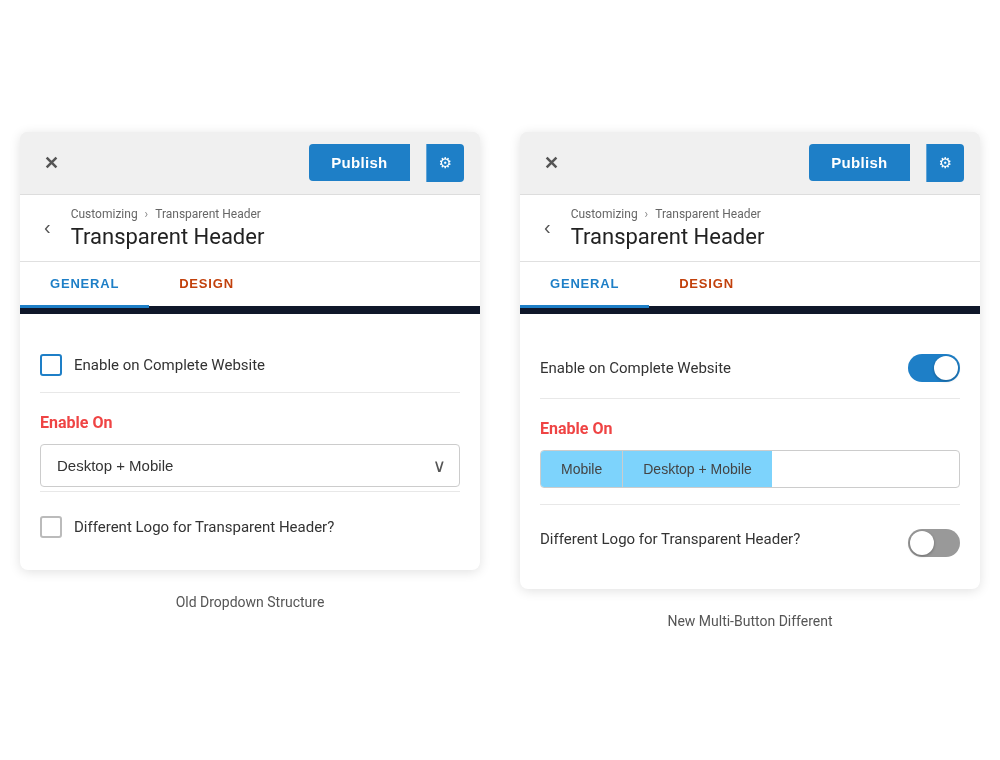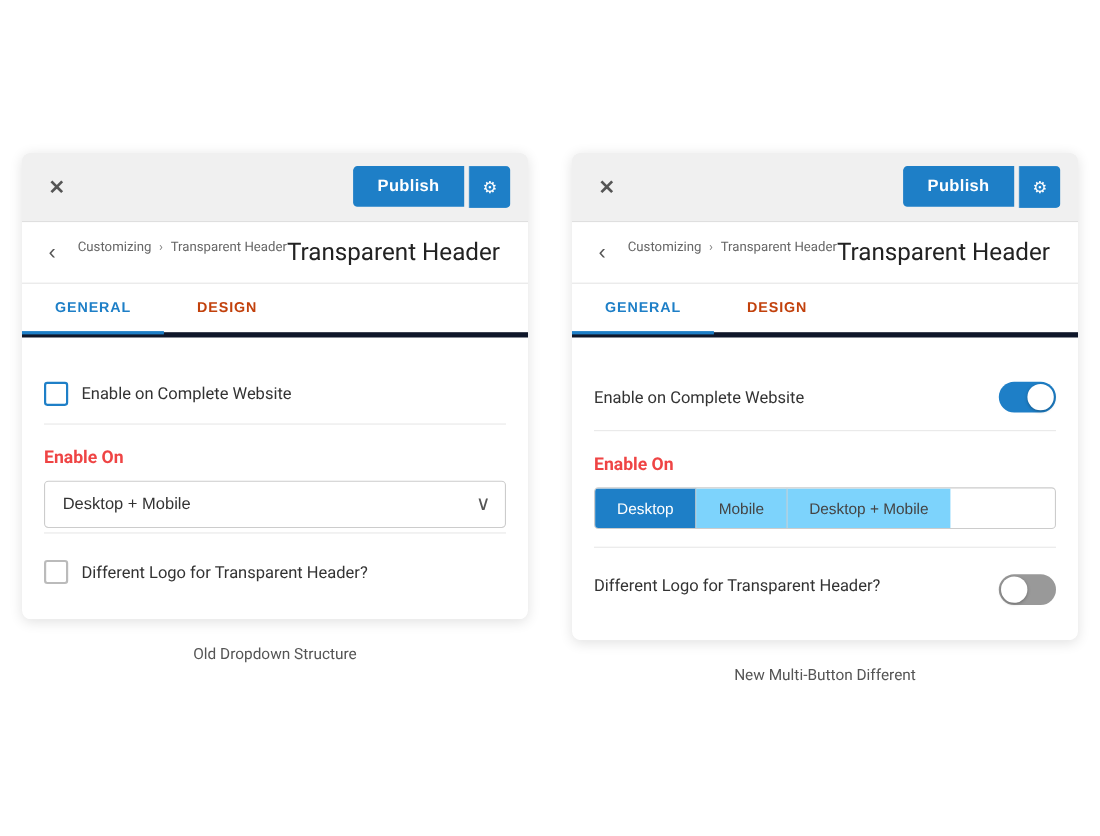--- a/index.html
+++ b/index.html
@@ -46,21 +46,21 @@
       border: none;
       font-size: 18px;
       cursor: pointer;
       color: #555;
       font-weight: bold;
       padding: 4px 8px;
     }
     .publish-area {
       display: flex;
       align-items: center;
-      gap: 4px;
+      gap: 16px;
     }
     .publish-btn {
       background: #1e7fc7;
       color: white;
       border: none;
       border-radius: 4px 0 0 4px;
       padding: 10px 22px;
       font-size: 15px;
       font-weight: 600;
       cursor: pointer;
@@ -88,41 +88,41 @@
     .back-btn {
       background: none;
       border: none;
       font-size: 20px;
       cursor: pointer;
       color: #555;
       padding: 4px 8px;
     }
     .breadcrumb-content {
       display: flex;
-      flex-direction: row;
+      flex-direction: column;
     }
     .breadcrumb-path {
       font-size: 12px;
       color: #666;
       margin-bottom: 3px;
     }
     .breadcrumb-path span.arrow {
       margin: 0 4px;
       color: #888;
     }
     .page-title {
       font-size: 22px;
       font-weight: 400;
       color: #222;
     }
     
     .tabs {
       background: #fff;
       display: flex;
-      border-bottom: 5px solid #0f172a;
+      border-bottom: 8px solid #0f172a;
     }
     .tab {
       padding: 14px 30px;
       font-size: 13px;
       font-weight: 600;
       letter-spacing: 0.8px;
       color: #c2410c;
       cursor: pointer;
       border: none;
       background: none;
@@ -399,21 +399,20 @@
         <div class="toggle-row">
           <span class="toggle-label">Enable on Complete Website</span>
           <div class="toggle-switch on">
             <div class="toggle-knob"></div>
           </div>
         </div>
 
         <div>
           <div class="section-label">Enable On</div>
           <div class="button-group">
-            <button class="btn-option selected">Desktop</button>
             <button class="btn-option">Mobile</button>
             <button class="btn-option">Desktop + Mobile</button>
           </div>
         </div>
         <div class="divider" style="margin-top: 16px;"></div>
 
         <div class="diff-logo-row-toggle">
           <span class="diff-logo-toggle-label">Different Logo for Transparent Header?</span>
           <div class="toggle-switch off" style="margin-left: 16px; flex-shrink: 0;">
             <div class="toggle-knob"></div>

